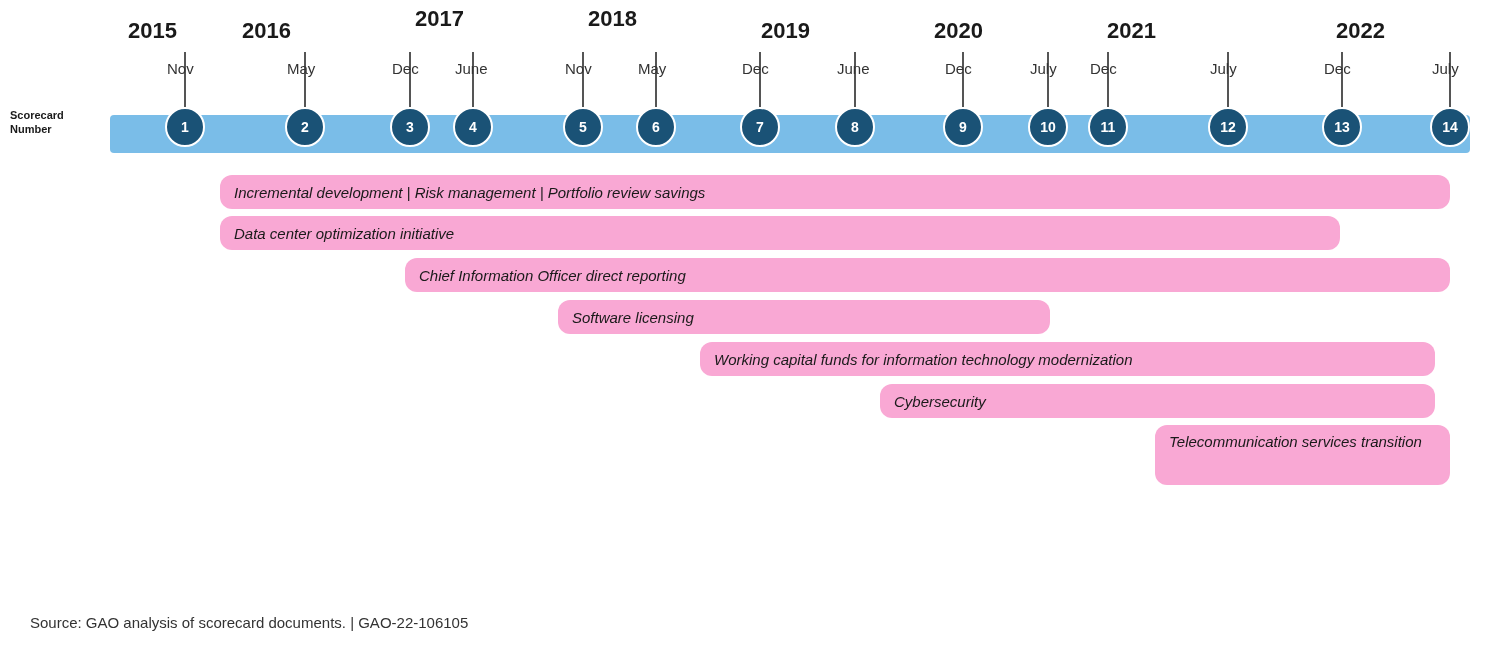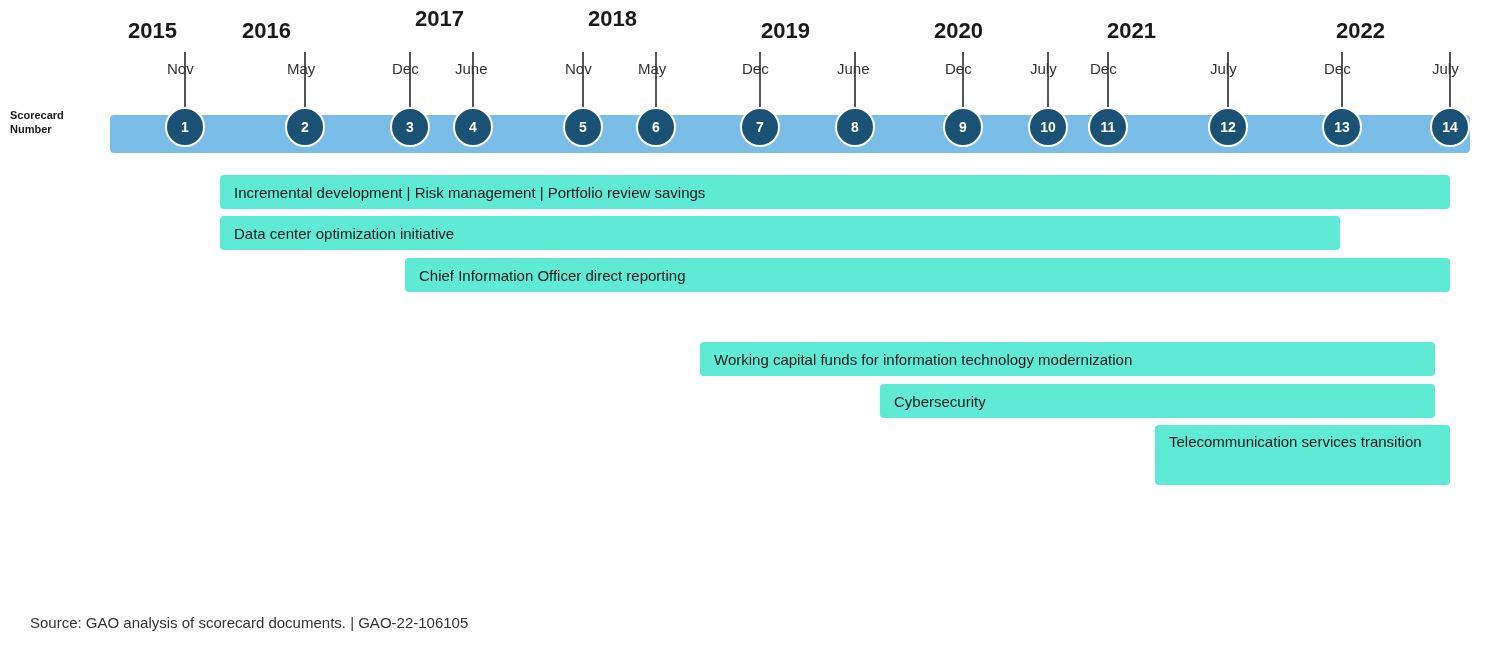--- a/index.html
+++ b/index.html
@@ -73,28 +73,29 @@
       font-weight: bold;
       transform: translateX(-50%);
       z-index: 10;
       border: 2px solid #fff;
     }
 
     
     .bar {
       position: absolute;
       height: 34px;
-      background: #5eead4;
-      border-radius: 4px;
+      background: #f9a8d4;
+      border-radius: 12px;
       display: flex;
       align-items: center;
       padding-left: 14px;
       font-size: 15px;
       color: #1a1a1a;
       white-space: nowrap;
+      font-style: italic;
     }
 
     
     .footer {
       position: absolute;
       bottom: 18px;
       left: 30px;
       font-size: 15px;
       color: #333;
     }
@@ -160,16 +161,17 @@
     <div class="node" style="left: 855px;">8</div>
     <div class="node" style="left: 963px;">9</div>
     <div class="node" style="left: 1048px;">10</div>
     <div class="node" style="left: 1108px;">11</div>
     <div class="node" style="left: 1228px; text-align: center;">12</div>
     <div class="node" style="left: 1342px;">13</div>
     <div class="node" style="left: 1450px;">14</div>
     <div class="bar" style="top: 175px; left: 220px; right: 50px;">Incremental development  |  Risk management  |  Portfolio review savings</div>
     <div class="bar" style="top: 216px; left: 220px; right: 160px;">Data center optimization initiative</div>
     <div class="bar" style="top: 258px; left: 405px; right: 50px;">Chief Information Officer direct reporting</div>
+    <div class="bar" style="top: 300px; left: 558px; right: 450px;">Software licensing</div>
     <div class="bar" style="top: 384px; left: 880px; right: 65px;">Cybersecurity</div>
     <div class="bar" style="top: 342px; left: 700px; right: 65px;">Working capital funds for information technology modernization</div>
     <div class="bar" style="top: 425px; left: 1155px; right: 50px; white-space: normal; height: auto; min-height: 60px; align-items: flex-start; padding-top: 8px;">Telecommunication services transition</div>
   </div>
 
 </body></html>

